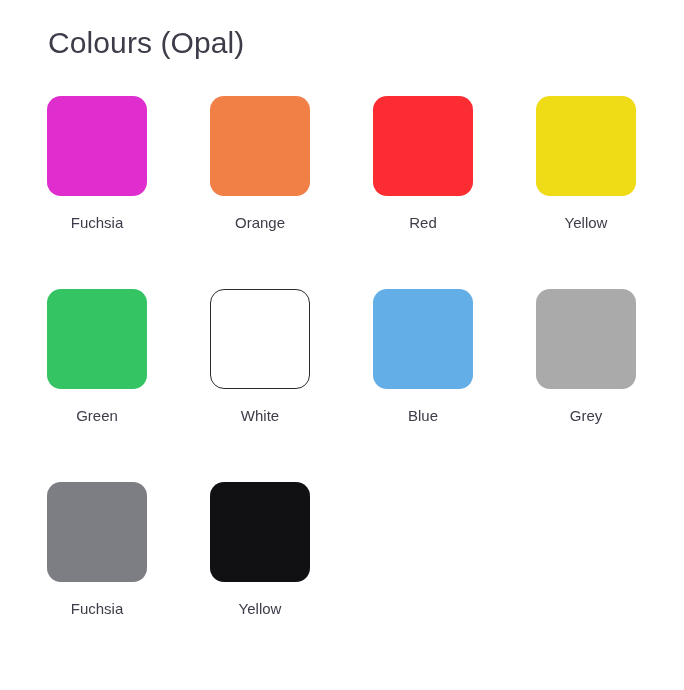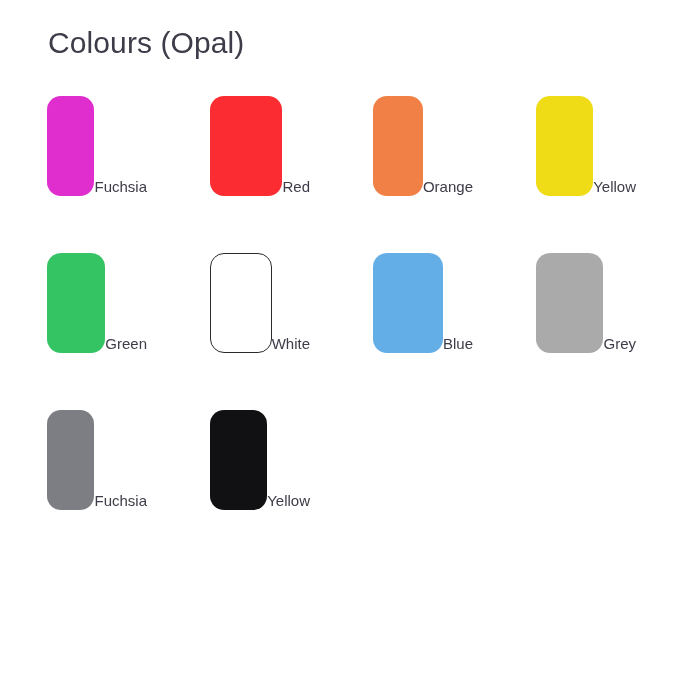--- a/index.html
+++ b/index.html
@@ -41,22 +41,22 @@
     width: 600px;
     display: grid;
     grid-template-columns: repeat(4, 100px);
     column-gap: 63px;
     row-gap: 57px;
   }
 
   .swatch-cell {
     width: 100px;
     display: flex;
-    flex-direction: row;
-    align-items: flex-end;
+    flex-direction: column;
+    align-items: center;
   }
 
   .swatch-chip {
     width: 100px;
     height: 100px;
     border-radius: 14px;
     box-sizing: border-box;
     background: #cccccc;
   }
 
@@ -79,26 +79,26 @@
 <div id="palette-page">
 
   <h1 id="page-title">Colours (Opal)</h1>
 
   <div id="swatch-grid">
       <div class="swatch-cell">
         <div class="swatch-chip" style="background: rgb(223, 46, 205);"></div>
         <div class="swatch-label">Fuchsia</div>
       </div>
       <div class="swatch-cell">
+        <div class="swatch-chip" style="background: rgb(240, 128, 70);"></div>
+        <div class="swatch-label">Orange</div>
+      </div>
+      <div class="swatch-cell">
         <div class="swatch-chip" style="background: rgb(251, 45, 50);"></div>
         <div class="swatch-label">Red</div>
-      </div>
-      <div class="swatch-cell">
-        <div class="swatch-chip" style="background: rgb(240, 128, 70);"></div>
-        <div class="swatch-label">Orange</div>
       </div>
       <div class="swatch-cell">
         <div class="swatch-chip" style="background: rgb(239, 219, 22);"></div>
         <div class="swatch-label">Yellow</div>
       </div>
       <div class="swatch-cell">
         <div class="swatch-chip" style="background: rgb(52, 196, 99);"></div>
         <div class="swatch-label">Green</div>
       </div>
       <div class="swatch-cell">

